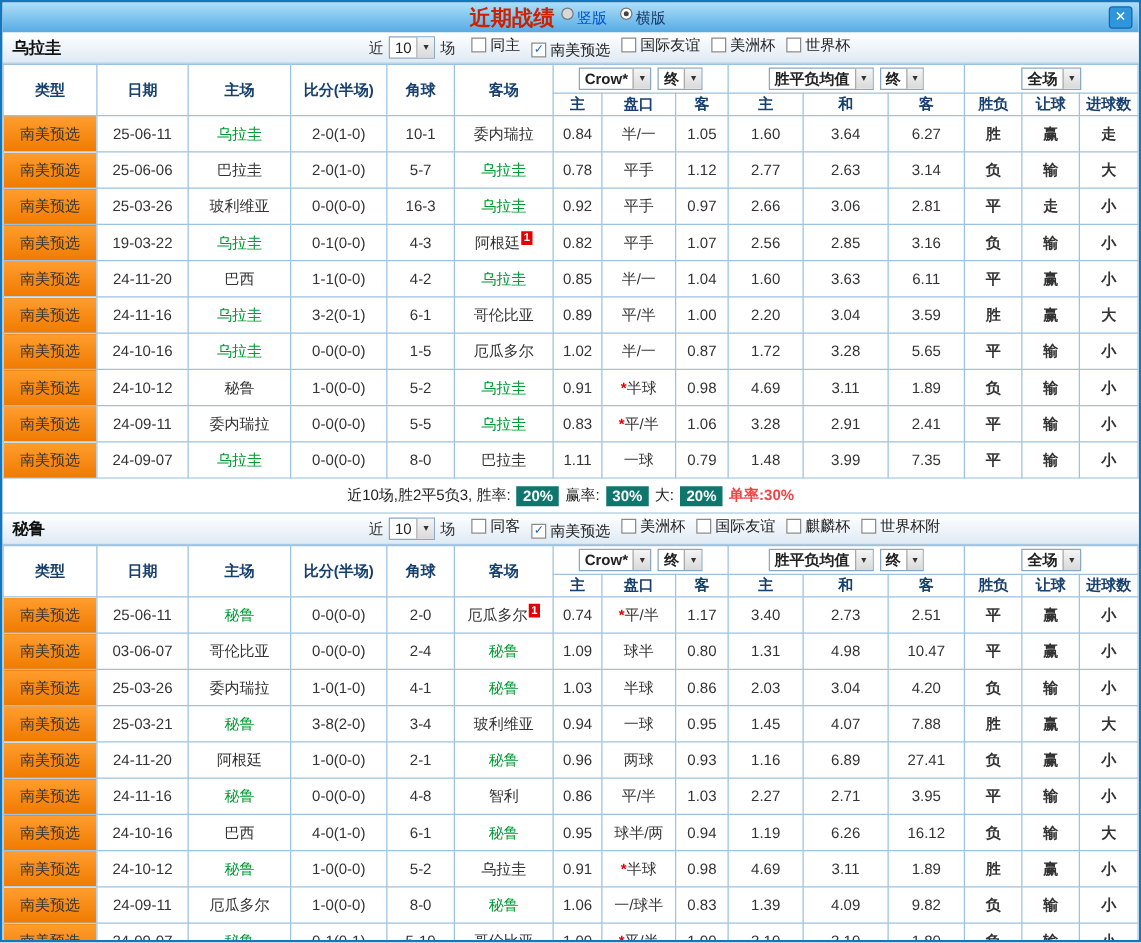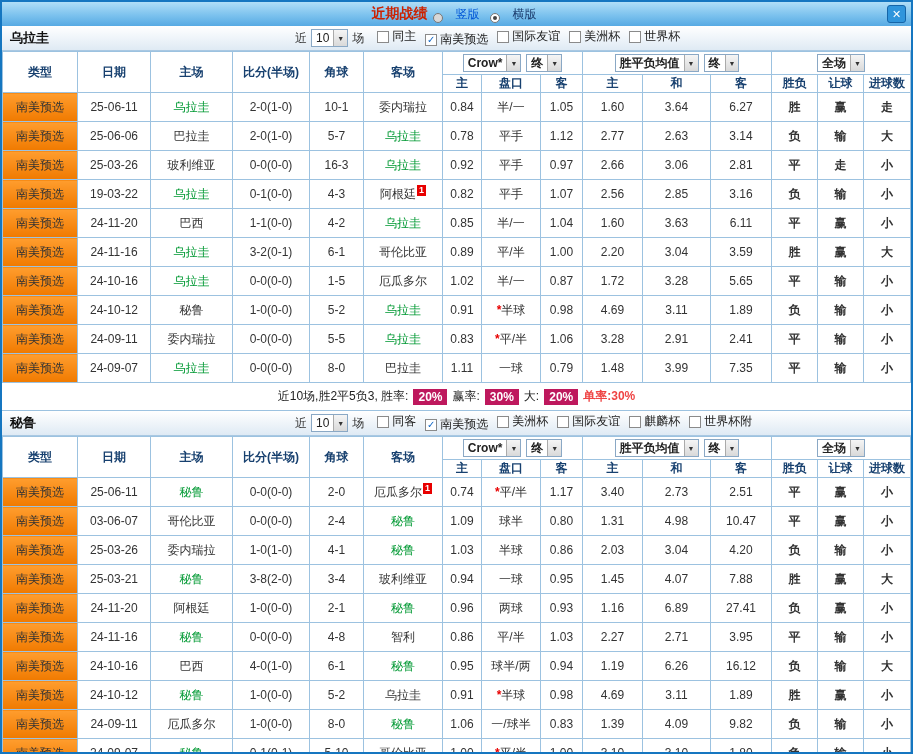--- a/index.html
+++ b/index.html
@@ -3,22 +3,22 @@
 <meta charset="utf-8">
 <style>
   *{margin:0;padding:0;box-sizing:border-box}
   html,body{width:913px;height:754px;overflow:hidden;background:#fff;
     font-family:"Liberation Sans","DejaVu Sans",sans-serif;font-size:12px;color:#333}
   .window{width:913px;height:754px;border:2px solid #1576c0;overflow:hidden;background:#fff}
 
   
   .titlebar{height:24px;background:linear-gradient(#b0def7,#7cc2ee 55%,#57aae3);
     display:flex;align-items:center;justify-content:center;position:relative}
-  .win-title{color:#cc2200;font-weight:bold;font-size:14px;margin-right:0}
-  .radio-opt{display:inline-flex;align-items:flex-end;gap:13px;margin:0 5px;cursor:pointer}
+  .win-title{color:#cc2200;font-weight:bold;font-size:17px;margin-right:0}
+  .radio-opt{display:inline-flex;align-items:flex-start;gap:3px;margin:0 5px;cursor:pointer}
   .radio{width:10px;height:10px;border-radius:50%;background:#d8d8d8;border:1px solid #777;display:inline-block}
   .radio.checked{background:#fff;position:relative}
   .radio.checked::after{content:"";position:absolute;left:2px;top:2px;width:4px;height:4px;border-radius:50%;background:#444}
   .opt-blue{color:#0056d6}
   .opt-dark{color:#1a3a6b}
   .close-btn{position:absolute;right:5px;top:3px;width:19px;height:18px;background:#2f95dc;
     border:1px solid #1565a8;border-radius:3px;color:#fff;font-size:11px;line-height:16px;
     text-align:center;cursor:pointer;font-weight:bold}
 
   
@@ -52,21 +52,21 @@
   .odds{color:#9a4444}
   .star{color:#e80000;font-weight:bold}
   .card{display:inline-block;background:#e80000;color:#fff;font-size:9px;line-height:11px;
     padding:0 2px;margin-left:1px;vertical-align:super;font-weight:bold}
   .rs{font-weight:bold}
   .c-red{color:#e80000}.c-green{color:#009933}.c-blue{color:#0b5fd9}
 
   
   .summary-row{height:28px;display:flex;align-items:center;justify-content:center;gap:5px;
     border-bottom:1px solid #9cc2e0;background:#fff;color:#222}
-  .badge{background:#be185d;color:#fff;padding:1px 5px;font-weight:bold}
+  .badge{background:#0f766e;color:#fff;padding:1px 5px;font-weight:bold}
   .green-text{color:#ef4444;font-weight:bold}
 </style>
 </head>
 <body>
 
 <div class="window">
 
   <div class="titlebar">
     <span class="win-title">近期战绩</span>
     <label class="radio-opt">

